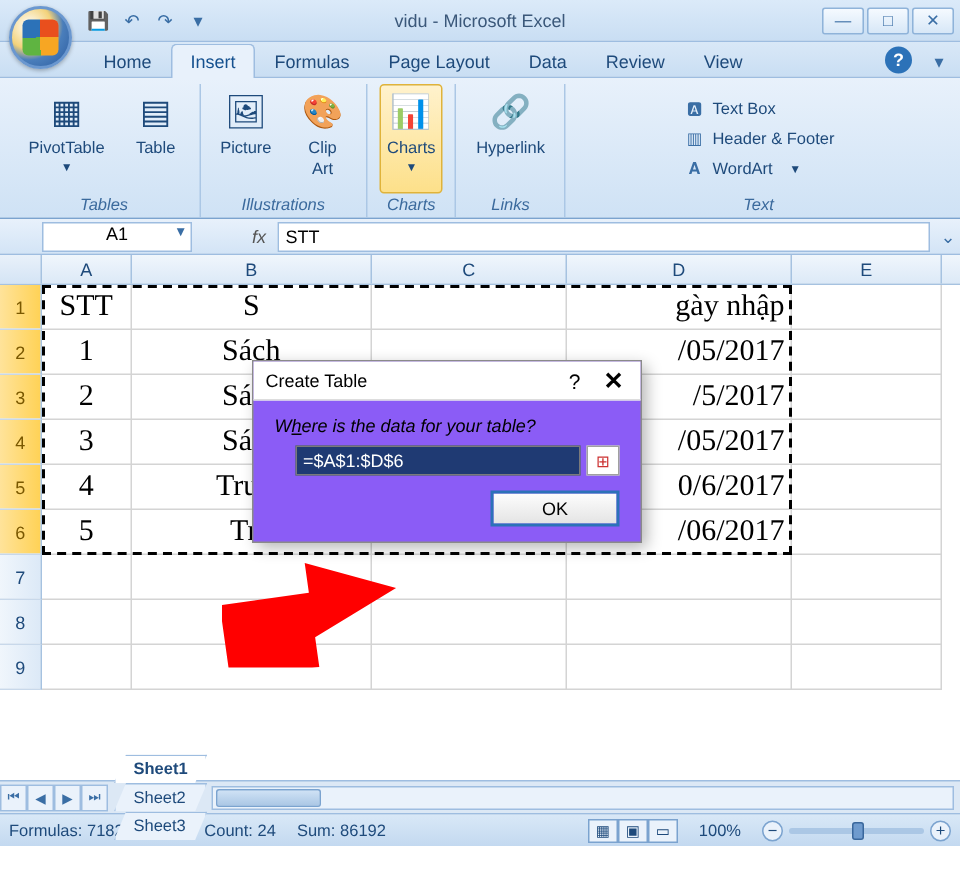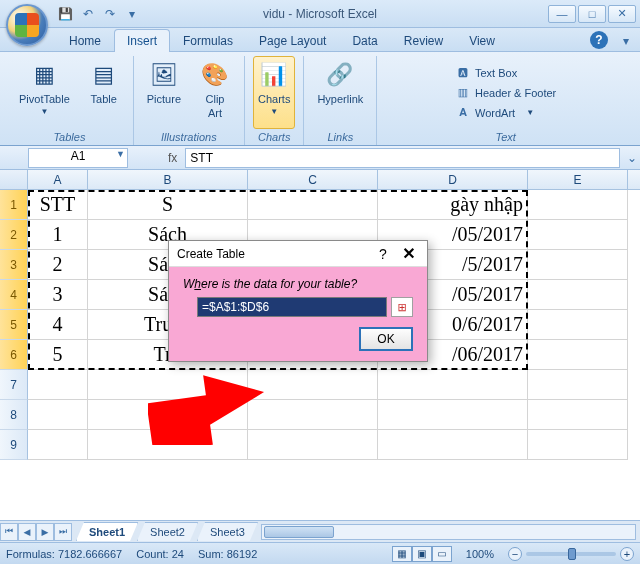--- a/index.html
+++ b/index.html
@@ -169,21 +169,21 @@
   }
   .namebox{
     width:100px;height:20px;
     background:#fff;border:1px solid #9ebde0;
     margin-left:28px;
     display:flex;align-items:flex-start;justify-content:center;
     color:#000;
     position:relative;
   }
   .namebox-dd{position:absolute;right:2px;color:#3a6ea5;font-size:9px;}
-  .fx-label{margin:0 8px 0 40px;color:#555;}
+  .fx-label{margin:0 8px 0 40px;font-style:italic;color:#555;}
   .formula-bar{
     flex:1;height:20px;background:#fff;border:1px solid #9ebde0;
     margin-right:4px;padding:0 4px;
     display:flex;align-items:center;
   }
   .fb-expand{width:16px;color:#3a6ea5;display:flex;align-items:center;justify-content:center;}
   
   .grid-area{position:relative;height:350px;overflow:hidden;background:#fff;}
   .col-headers{display:flex;height:20px;background:linear-gradient(#f0f6fc,#dce9f7);border-bottom:1px solid #a6c2e0;}
   .corner{width:28px;border-right:1px solid #a6c2e0;background:linear-gradient(#e9f1fa,#d4e4f5);}
@@ -203,21 +203,21 @@
     left:28px;top:20px;
     width:500px;height:180px;
     border:2px dashed #000;
     pointer-events:none;
   }
   
   .dialog{
     position:absolute;
     left:168px;top:240px;
     width:260px;
-    background:#f9a8d4;
+    background:#8b5cf6;
     border:1px solid #8a8a8a;
     box-shadow:3px 3px 10px rgba(0,0,0,.3);
     z-index:50;
   }
   .dlg-title{
     height:26px;background:#fff;
     display:flex;align-items:center;
     padding:0 8px;
     border-bottom:1px solid #ddd;
     font-size:12px;
@@ -233,41 +233,41 @@
     flex:1;height:20px;
     background:#1f3a73;color:#fff;
     border:1px solid #7a7a7a;
     padding:0 4px;font-size:12px;
     display:flex;align-items:center;
   }
   .dlg-picker{width:22px;height:20px;border:1px solid #a0a0a0;background:#fff;display:flex;align-items:center;justify-content:center;font-size:11px;color:#c33;}
   .dlg-check{display:flex;align-items:center;gap:6px;padding-left:14px;margin-bottom:14px;}
   .dlg-check input{width:14px;height:14px;}
   .dlg-btns{display:flex;gap:12px;justify-content:flex-end;}
-  .dlg-btn{width:54px;height:24px;border:1px solid #8a8a8a;background:linear-gradient(#fdfdfd,#e4e4e4);display:flex;align-items:center;justify-content:center;font-size:12px;}
+  .dlg-btn{width:86px;height:24px;border:1px solid #8a8a8a;background:linear-gradient(#fdfdfd,#e4e4e4);display:flex;align-items:center;justify-content:center;font-size:12px;}
   .dlg-btn.primary{border:2px solid #2c72b8;}
   
   .arrow{
     position:absolute;
     left:148px;top:375px;
     width:120px;height:70px;
     z-index:60;
     pointer-events:none;
   }
   
   .sheet-bar{
     height:22px;
     background:#dce8f5;
     border-top:1px solid #9ebde0;
     display:flex;align-items:center;
     font-size:11px;
   }
   .sheet-nav{display:flex;gap:0;}
   .sheet-nav-btn{width:18px;height:18px;border:1px solid #9ebde0;background:#eaf2fb;display:flex;align-items:center;justify-content:center;color:#3a6ea5;font-size:9px;}
-  .sheet-tabs{display:flex;margin-left:4px;}
+  .sheet-tabs{display:flex;margin-left:4px;flex-direction:column;}
   .sheet-tab{
     padding:3px 12px;
     background:#eaf2fb;
     border:1px solid #9ebde0;
     border-bottom:none;
     margin-right:-1px;
     color:#1e4a7b;
     clip-path:polygon(8px 0,100% 0,calc(100% - 8px) 100%,0 100%);
   }
   .sheet-tab.active{background:#fff;font-weight:bold;}

